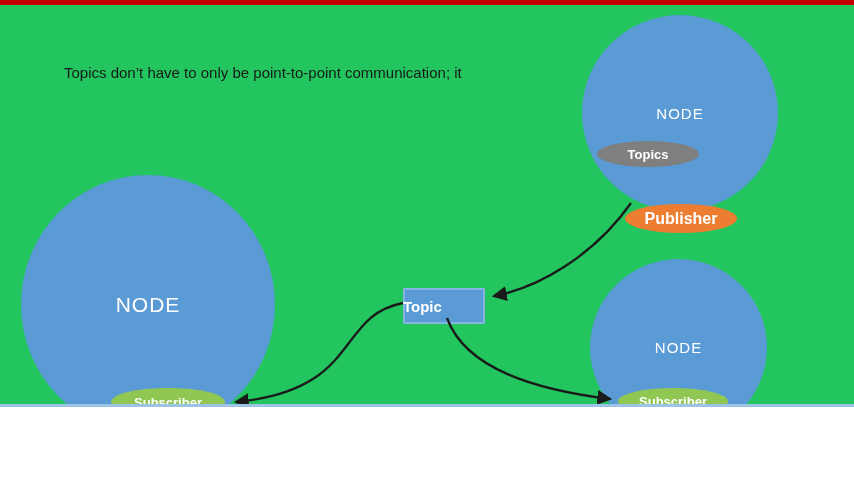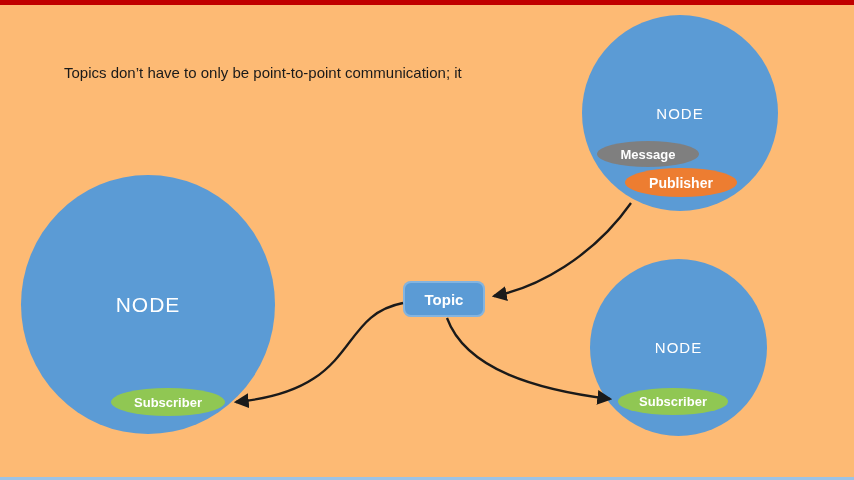--- a/index.html
+++ b/index.html
@@ -1,37 +1,37 @@
 <!DOCTYPE html>
 <html style="--top-bar: #c00000; --bottom-bar: #9dc3e6; --circle-blue: #5b9bd5; --topic-blue: #5b9bd5; --green: #90c753; --orange: #ed7d31; --gray: #7f7f7f; --arrow: #1a1a1a;"><head>
 <meta charset="utf-8">
 <style>
   html,body{margin:0;padding:0;background:#ffffff;font-family:"Liberation Sans",sans-serif;}
-  .stage{position:relative;width:854px;height:480px;background:#fdba74;overflow:hidden;}
+  .stage{position:relative;width:854px;height:407px;background:#22c55e;overflow:hidden;}
 
   .topbar{position:absolute;top:0;left:0;width:100%;height:5px;background:var(--top-bar,#c00000);}
   .bottombar{position:absolute;bottom:0;left:0;width:100%;height:3px;background:var(--bottom-bar,#9dc3e6);}
 
   .caption{position:absolute;left:64px;top:62px;color:#1a1a1a;font-size:15px;line-height:1.5;}
 
   .circle{position:absolute;border-radius:50%;background:var(--circle-blue,#5b9bd5);
           display:flex;align-items:center;justify-content:center;}
   .node-label{color:#ffffff;font-weight:normal;letter-spacing:1px;}
   .node-label.big{font-size:21px;}
   .node-label.small{font-size:15px;}
 
   .badge{position:absolute;border-radius:50%;color:#ffffff;font-weight:bold;
          display:flex;align-items:center;justify-content:center;font-size:13px;}
   .badge.green{background:var(--green,#90c753);}
-  .badge.orange{background:var(--orange,#ed7d31);font-size:14px;}
+  .badge.orange{background:var(--orange,#ed7d31);font-size:16px;margin-top:36px;}
   .badge.gray{background:var(--gray,#7f7f7f);}
 
-  .topic{position:absolute;left:403px;top:281px;width:82px;height:36px;border-radius:8px;
+  .topic{position:absolute;left:403px;top:288px;width:82px;height:36px;border-radius:0;
          background:var(--topic-blue,#5b9bd5);color:#ffffff;font-weight:bold;font-size:15px;
-         display:flex;align-items:center;justify-content:center;box-shadow:inset 0 0 0 2px rgba(255,255,255,0.25);}
+         display:flex;align-items:center;box-shadow:inset 0 0 0 2px rgba(255,255,255,0.25);}
 
   svg.arrows{position:absolute;top:0;left:0;width:854px;height:480px;pointer-events:none;}
   svg.arrows path.flow{fill:none;stroke:var(--arrow,#1a1a1a);stroke-width:2.3px;}
   svg.arrows .head{fill:var(--arrow,#1a1a1a);}
 </style>
 </head>
 <body>
 
 <div class="stage">
 
@@ -42,21 +42,21 @@
   </div>
 
   <div class="circle" style="left:21px;top:175px;width:254px;height:259px;">
     <span class="node-label big">NODE</span>
   </div>
   <div class="badge green" style="left:111px;top:388px;width:114px;height:28px;">Subscriber</div>
 
   <div class="circle" style="left:582px;top:15px;width:196px;height:196px;">
     <span class="node-label small">NODE</span>
   </div>
-  <div class="badge gray" style="left:597px;top:141px;width:102px;height:26px;">Message</div>
+  <div class="badge gray" style="left:597px;top:141px;width:102px;height:26px;">Topics</div>
   <div class="badge orange" style="left:625px;top:168px;width:112px;height:29px;">Publisher</div>
 
   <div class="circle" style="left:590px;top:259px;width:177px;height:177px;">
     <span class="node-label small">NODE</span>
   </div>
   <div class="badge green" style="left:618px;top:388px;width:110px;height:27px;">Subscriber</div>
 
   <div class="topic">
     <span>Topic</span>
   </div>

